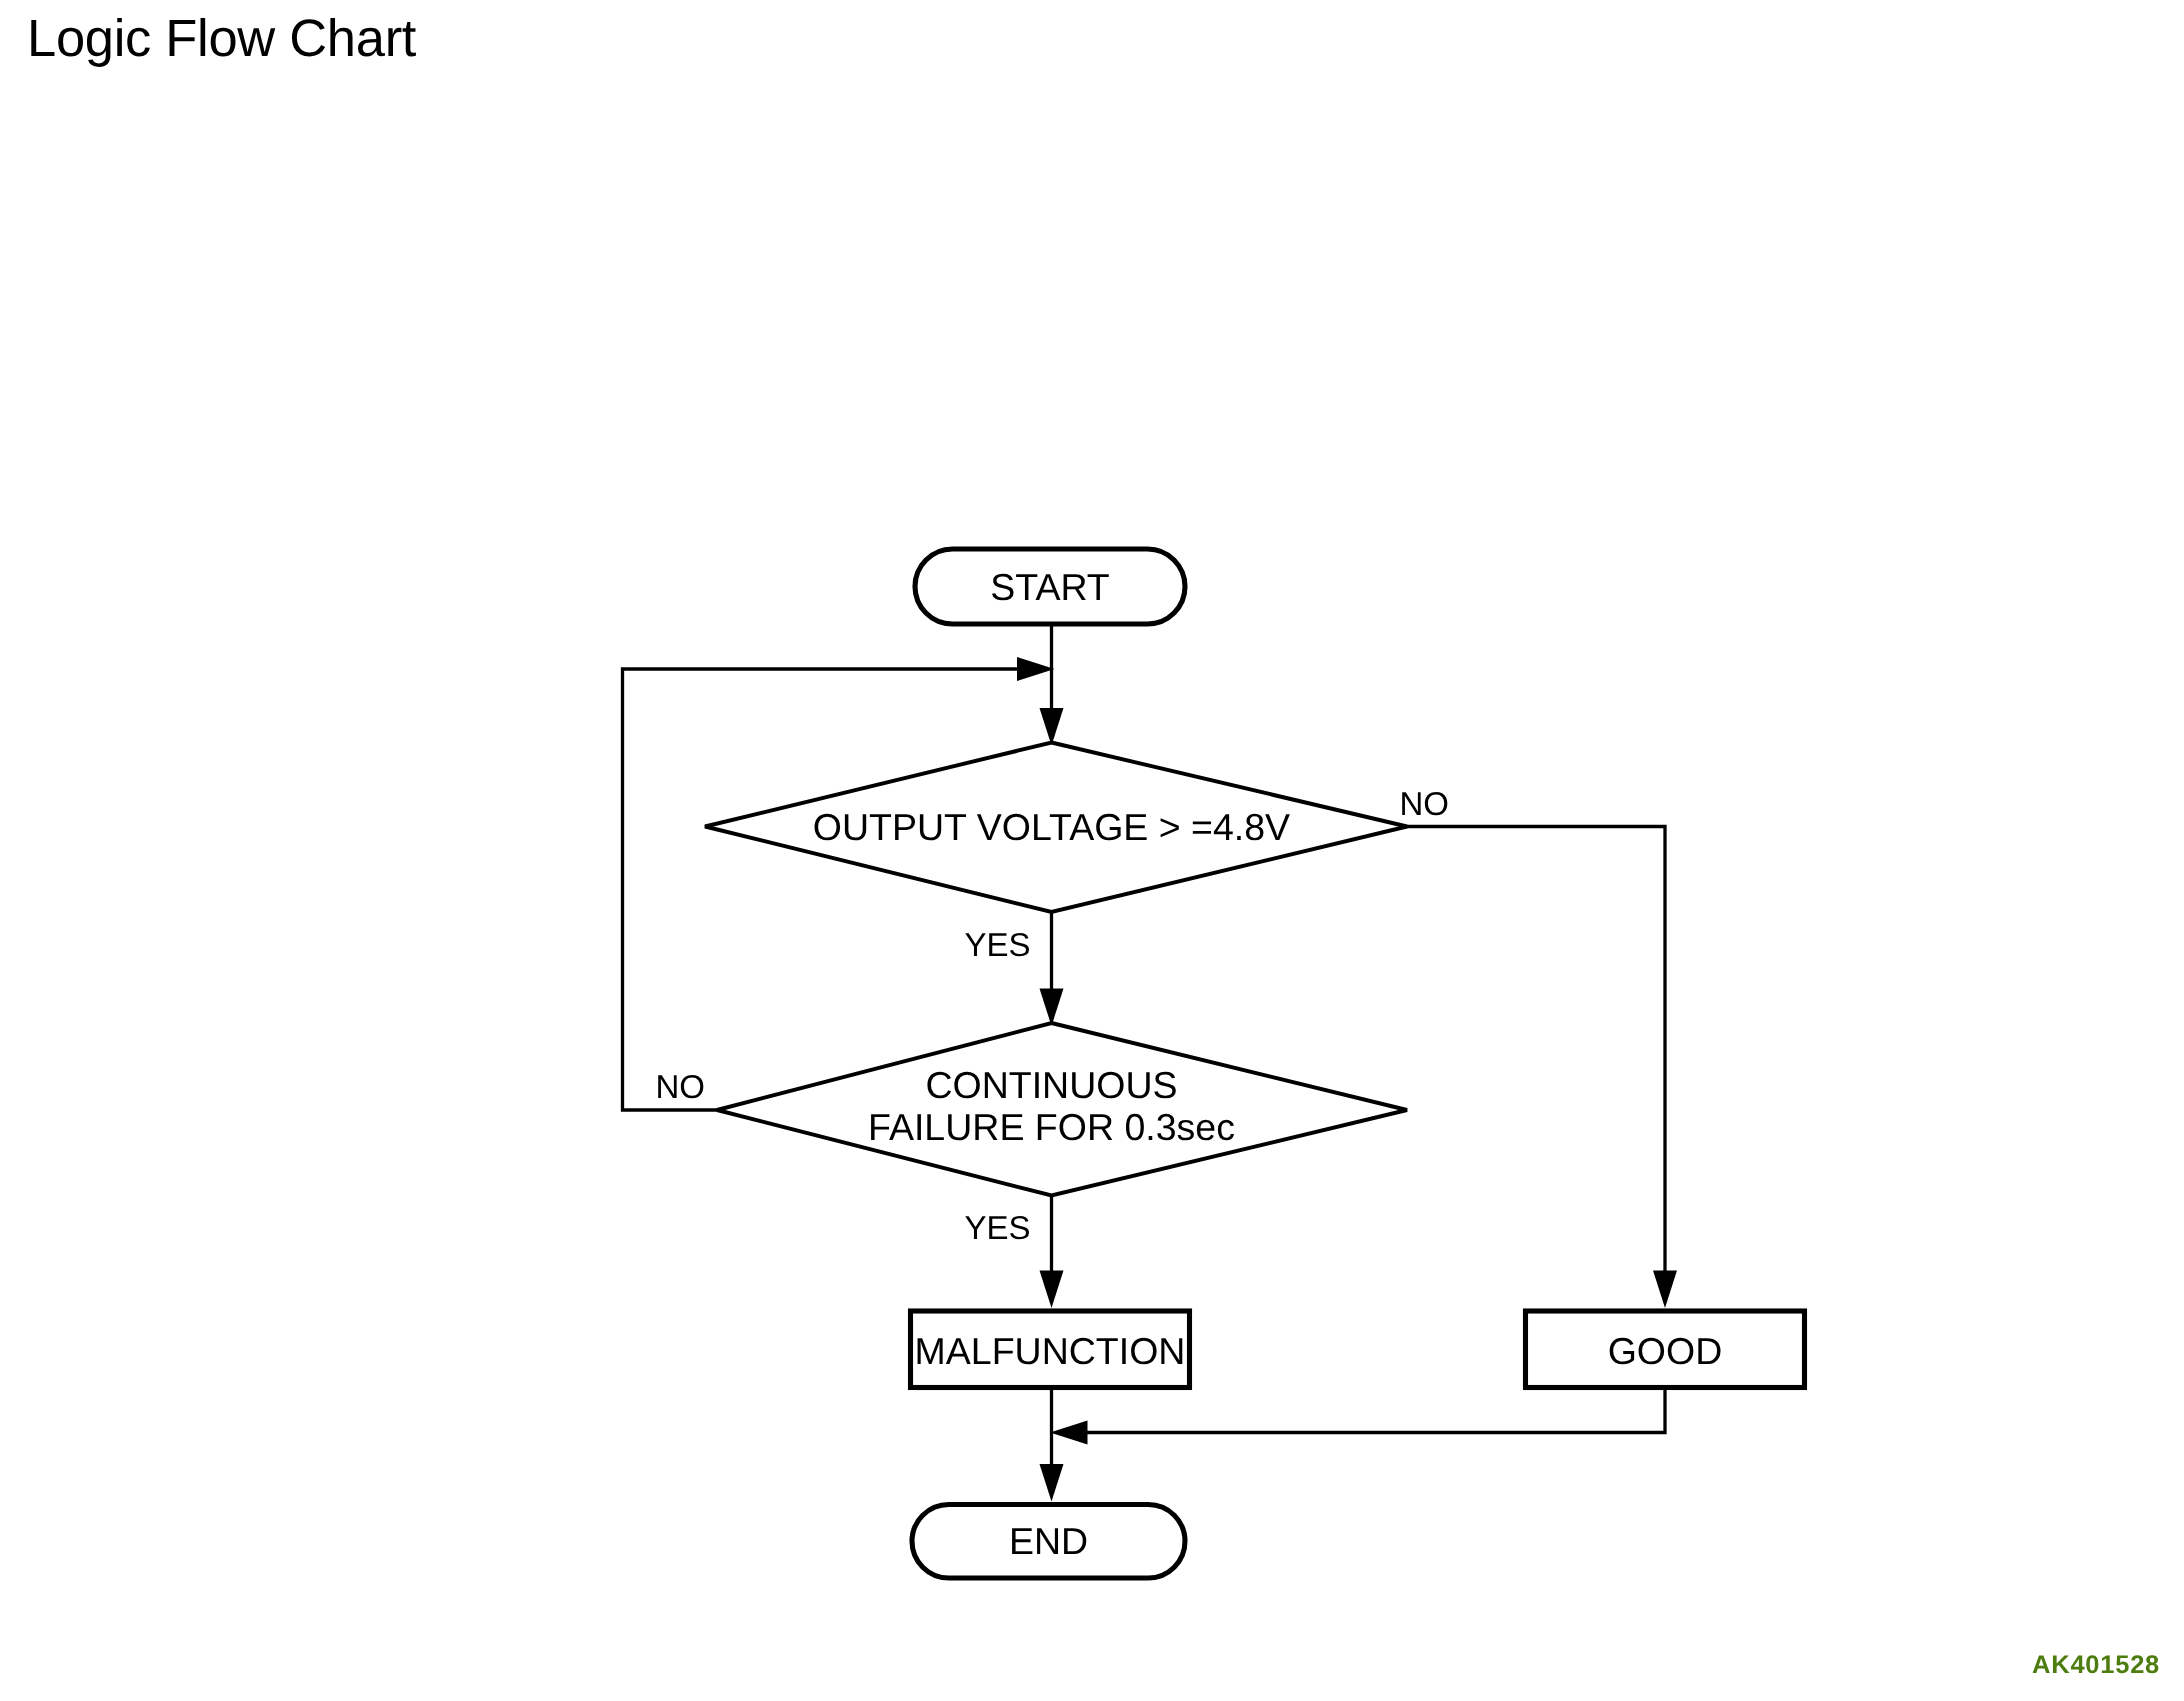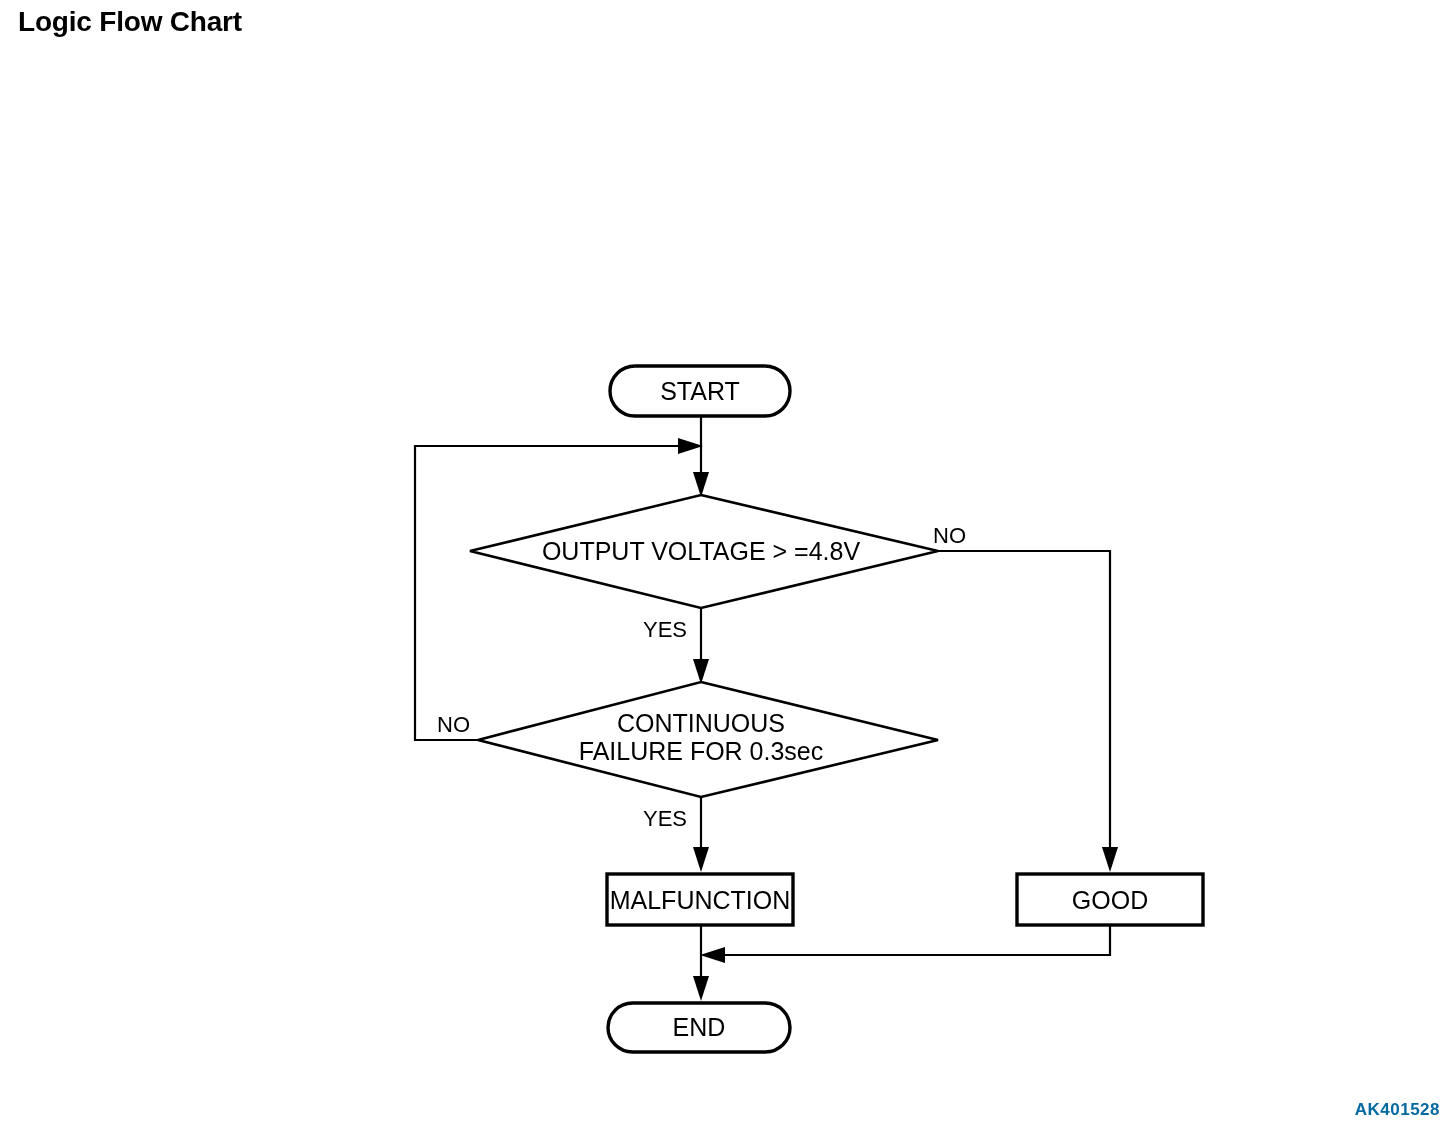--- a/index.html
+++ b/index.html
@@ -13,41 +13,41 @@
     height: 1134px;
     position: relative;
     font-family: "Liberation Sans", sans-serif;
     color: #000000;
     overflow: hidden;
   }
   #page-title {
     position: absolute;
     left: 18px;
     top: 6px;
-    font-size: 28px;
-    font-weight: bold;
+    font-size: 35px;
+    font-weight: normal;
     letter-spacing: -0.2px;
     color: #000000;
     white-space: nowrap;
   }
   #flow-canvas {
     position: absolute;
     left: 0;
     top: 0;
     width: 1456px;
     height: 1134px;
   }
   #figure-code {
     position: absolute;
     right: 16px;
     bottom: 14px;
     font-size: 17px;
     font-weight: bold;
     letter-spacing: 0.5px;
-    color: #0369a1;
+    color: #4d7c0f;
     white-space: nowrap;
   }
   svg text {
     font-family: "Liberation Sans", sans-serif;
     fill: #000000;
   }
   .node-label    { font-size: 25px; }
   .box-label     { font-size: 25px; }
   .branch-label  { font-size: 22px; }
   .shape-stroke  { fill: #ffffff; stroke: #000000; }

